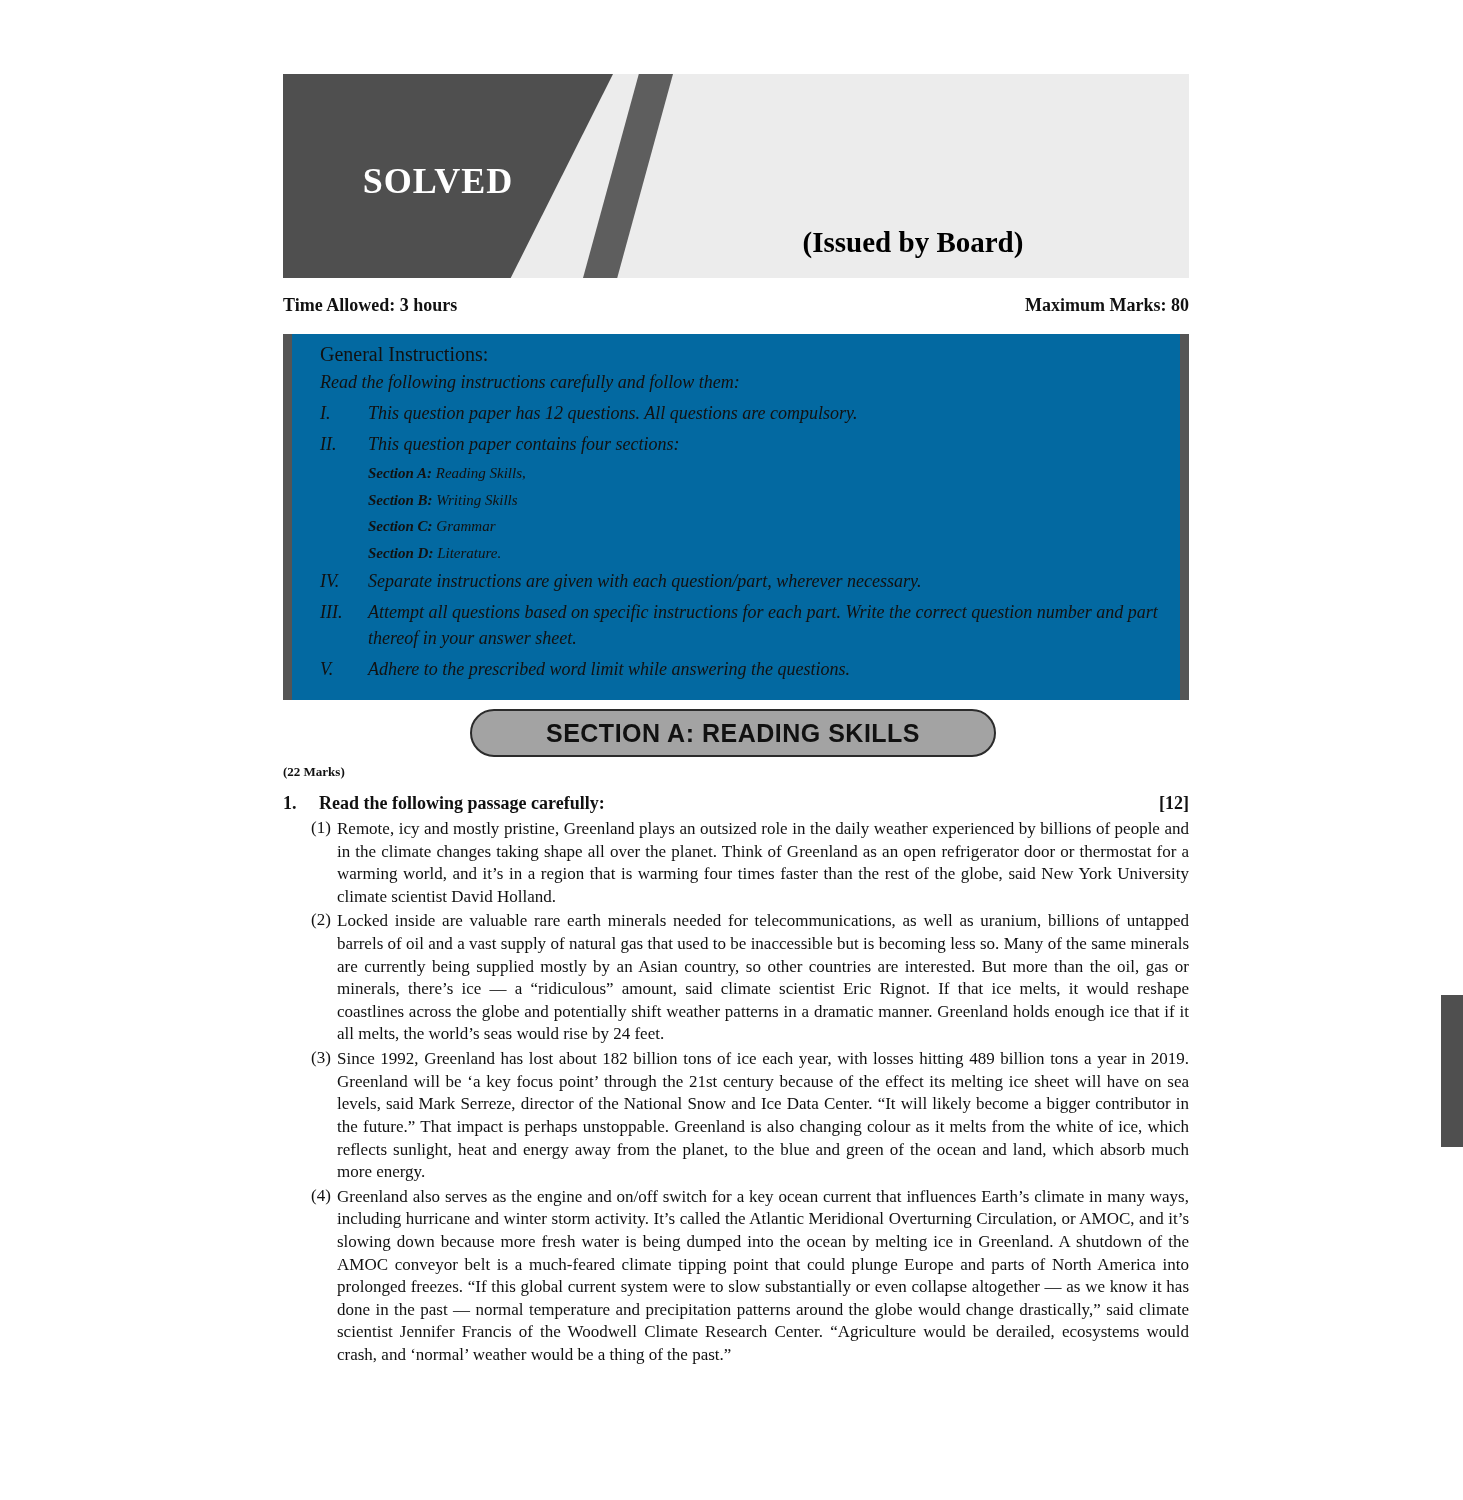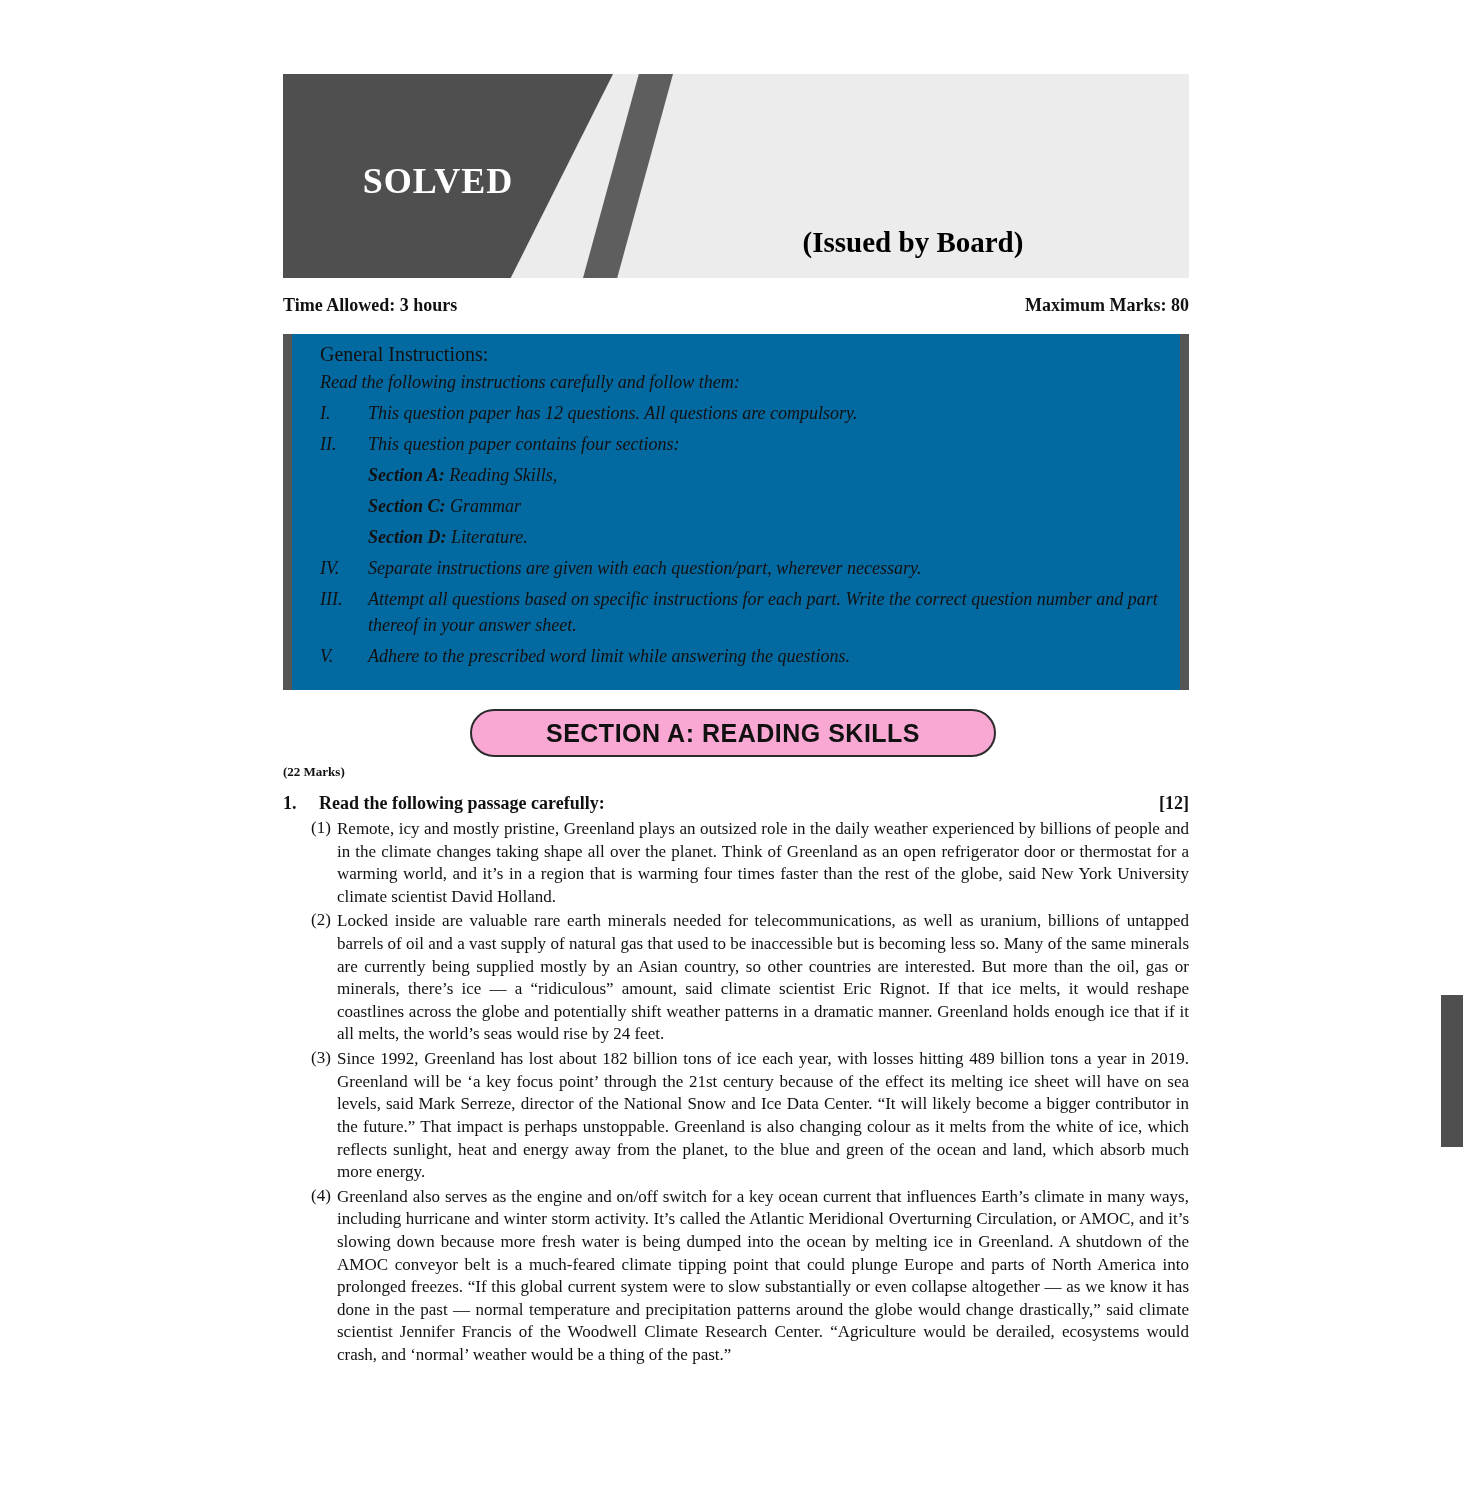--- a/index.html
+++ b/index.html
@@ -128,38 +128,38 @@
   .instr-num {
     width: 48px;
     flex: 0 0 48px;
   }
   .instr-text {
     flex: 1;
   }
   .instr-sub {
     margin-left: 48px;
     font-style: italic;
-    font-size: 18px;
+    font-size: 15px;
     line-height: 1.5;
     margin-bottom: 4px;
   }
   .instr-sub b {
     font-weight: bold;
   }
 
   
   .section-pill {
     position: absolute;
     left: 470px;
     top: 709px;
     width: 522px;
     height: 44px;
     border: 2px solid #2b2b2b;
     border-radius: 24px;
-    background: #f9a8d4;
+    background: #a3a3a3;
     display: flex;
     align-items: center;
     justify-content: center;
     font-family: "Liberation Sans", sans-serif;
     font-weight: bold;
     font-size: 25px;
     letter-spacing: 0.5px;
     color: #111111;
   }
 
@@ -257,20 +257,23 @@
 
     <div class="instr-item">
       <div class="instr-num">II.</div>
       <div class="instr-text">This question paper contains four sections:</div>
     </div>
 
     <div class="instr-sub">
       <b>Section A:</b><span> Reading Skills,</span>
     </div>
     <div class="instr-sub">
+      <b>Section B:</b><span> Writing Skills</span>
+    </div>
+    <div class="instr-sub">
       <b>Section C:</b><span> Grammar</span>
     </div>
     <div class="instr-sub">
       <b>Section D:</b><span> Literature.</span>
     </div>
 
     <div class="instr-item">
       <div class="instr-num">IV.</div>
       <div class="instr-text">Separate instructions are given with each question/part, wherever necessary.</div>
     </div>

